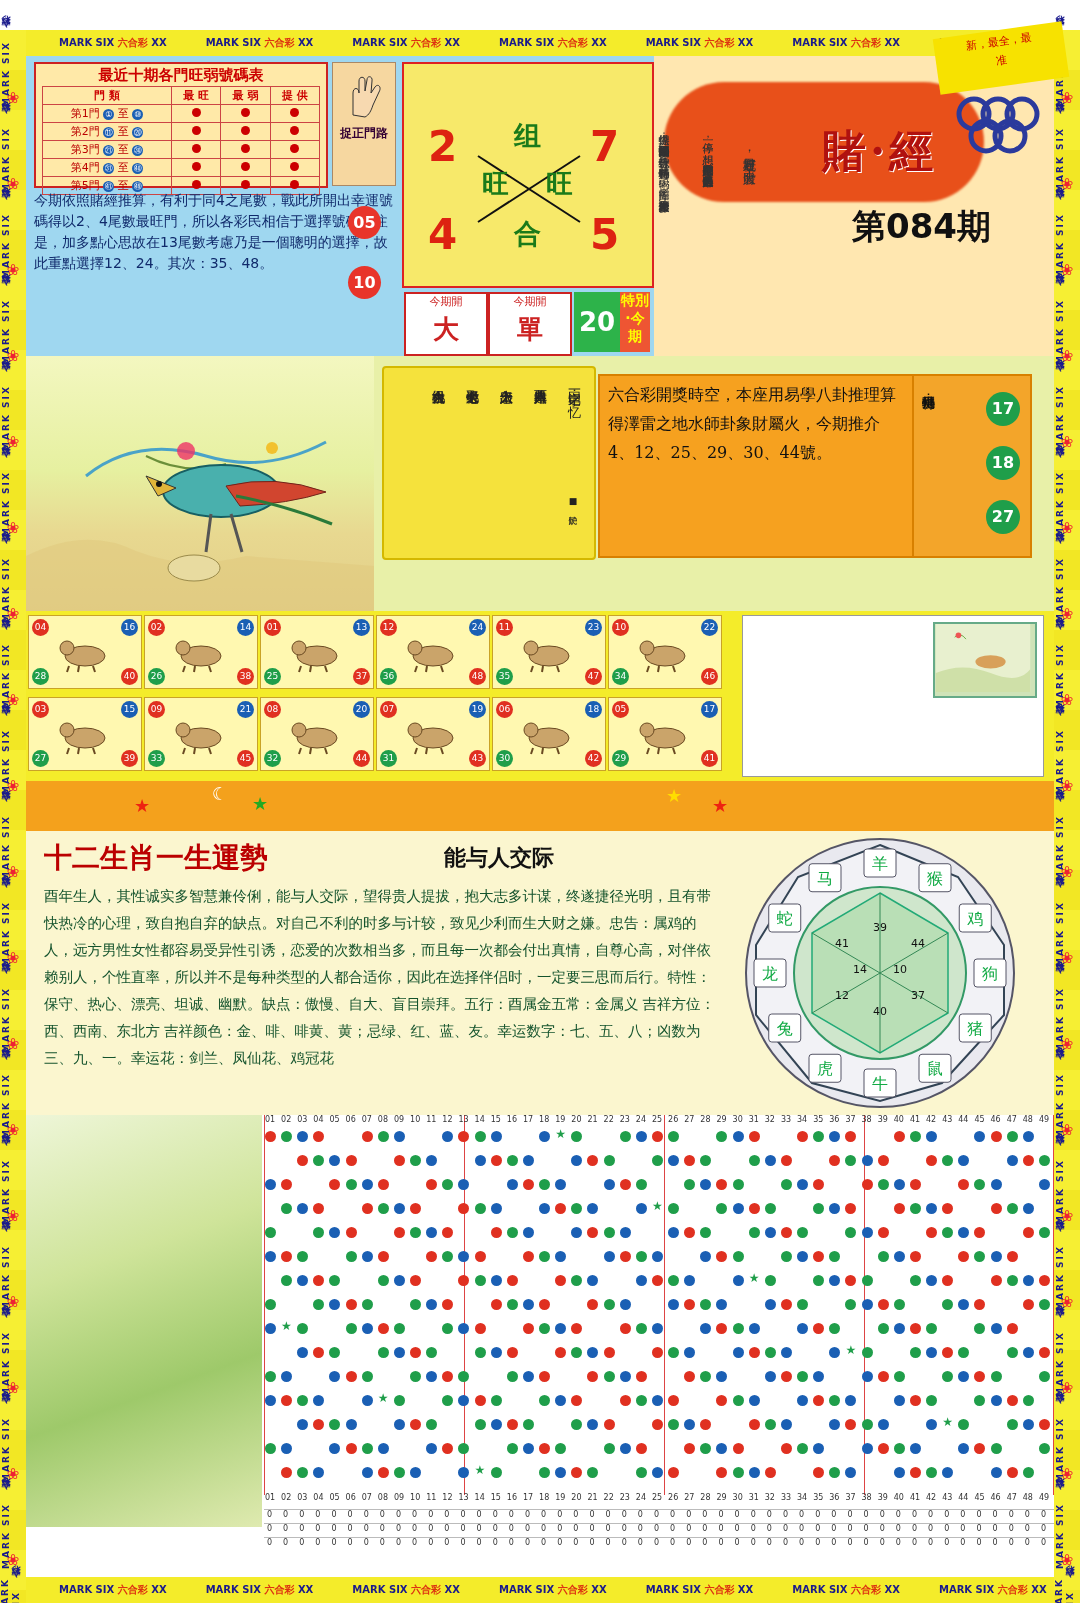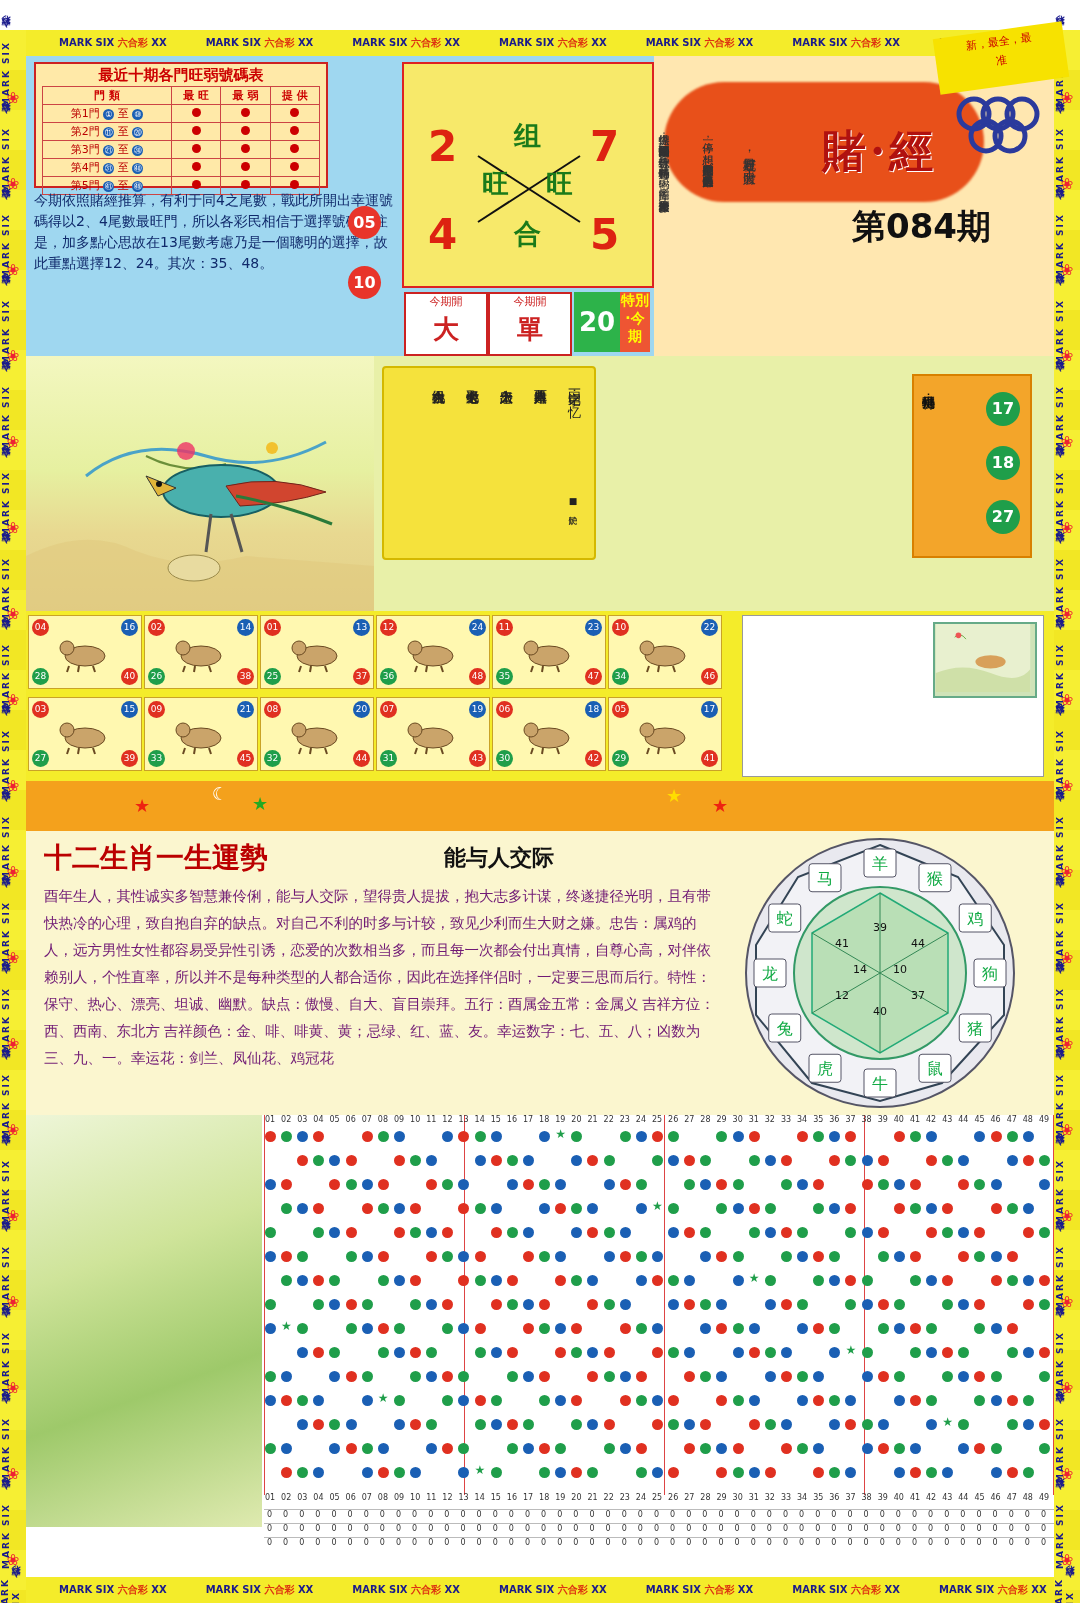--- a/index.html
+++ b/index.html
@@ -86,21 +86,21 @@
   .rightbox .ph{position:absolute;left:190px;top:6px;width:100px;height:72px;background:#cfe3b8;border:2px solid #6a8;}
 
   
   .s4{position:relative;height:334px;background:#f8f1c0;}
   .s4head{position:absolute;left:0;top:0;width:1028px;height:50px;background:#f4a11c;}
   .s4head .t{position:absolute;top:8px;width:1028px;text-align:center;font-size:27px;font-weight:bold;color:#fff;letter-spacing:26px;text-shadow:1px 1px 2px #a40;}
   .star{position:absolute;font-size:18px;}
   .s4body{position:absolute;left:0;top:50px;width:1028px;height:284px;background:#fbf6cf;}
   .s4title{position:absolute;left:18px;top:8px;font-size:28px;font-weight:bold;color:#b00;font-family:"DejaVu Serif",serif;}
   .s4sub{position:absolute;left:418px;top:12px;font-size:22px;font-weight:bold;color:#111;font-family:"DejaVu Serif",serif;}
-  .s4p{position:absolute;left:18px;top:52px;width:680px;font-size:14.5px;line-height:27px;color:#701a75;font-family:Liberation Serif, serif;}
+  .s4p{position:absolute;left:18px;top:52px;width:680px;font-size:14.5px;line-height:27px;color:#14532d;font-family:Liberation Sans, sans-serif;}
   .wheel{position:absolute;left:716px;top:4px;width:276px;height:276px;}
 
   
   .s5{position:relative;height:436px;background:#fff;}
   .greenimg{position:absolute;left:0;top:0;width:236px;height:412px;
             background:linear-gradient(160deg,#eef6d8 0%,#cfe49a 35%,#9ec96a 65%,#dfeab0 100%);}
   .matrix{position:absolute;left:238px;top:0;width:790px;height:436px;background:#fff;}
   .mrow{position:absolute;left:0;height:25px;width:790px;}
   .mdot{position:absolute;width:11px;height:11px;border-radius:50%;}
   .mstar{position:absolute;font-size:12px;line-height:11px;}
@@ -241,20 +241,26 @@
               <tr>
                 <td>第5門 <span class="numcirc">㊶</span> 至 <span class="numcirc">㊾</span></td>
                 <td><span class="dot"></span></td>
                 <td><span class="dot"></span></td>
                 <td><span class="dot"></span></td>
               </tr>
             </tbody>
         </table>
       </div>
 
+      <div class="hand-box">
+        <svg class="hand-ico" viewBox="0 0 40 48">
+          <path d="M8 44 L8 22 C8 16 14 16 14 22 L14 10 C14 5 20 5 20 10 L20 20 L22 9 C22 4 28 5 27 10 L26 22 L30 16 C33 12 37 16 34 21 L28 34 C26 40 24 44 20 46 Z" fill="#f7d9b0" stroke="#333" stroke-width="1"></path>
+        </svg>
+        <div class="lab">捉正門路</div>
+      </div>
 
       <div class="blue-txt">今期依照賭經推算，有利于同4之尾數，戰此所開出幸運號碼得以2、4尾數最旺門，所以各彩民相信于選擇號碼投注是，加多點心思故在13尾數考慮乃是一個聰明的選擇，故此重點選擇12、24。其次：35、48。</div>
       <div class="ball-red" style="left:322px;top:150px;">05</div>
       <div class="ball-red" style="left:322px;top:210px;">10</div>
 
       <div class="lucky">
         <svg class="lk-x" viewBox="0 0 110 74">
           <line x1="4" y1="4" x2="106" y2="70" stroke="#111" stroke-width="2"></line>
           <line x1="106" y1="4" x2="4" y2="70" stroke="#111" stroke-width="2"></line>
         </svg>
@@ -320,20 +326,23 @@
 
       <div class="scroll">
         <div class="sv" style="right:10px;top:14px;">一字记之曰：忆</div>
         <div class="sv" style="right:44px;top:12px;">幸八入界排两边</div>
         <div class="sv" style="right:78px;top:12px;">出入入奉怎出十</div>
         <div class="sv" style="right:112px;top:12px;">七七聚合必中奖</div>
         <div class="sv" style="right:146px;top:12px;">大小组合祧六九</div>
         <div class="sv" style="right:12px;top:128px;font-size:9px;">■ 炉民</div>
       </div>
 
+      <div class="orange">
+        <p>六合彩開獎時空，本座用易學八卦推理算得澤雷之地水師卦象財屬火，今期推介4、12、25、29、30、44號。</p>
+      </div>
 
       <div class="spec">
         <div class="lab">特别号吗提供：</div>
         <div class="gb" style="top:16px;">17</div>
         <div class="gb" style="top:70px;">18</div>
         <div class="gb" style="top:124px;">27</div>
       </div>
     </div>
 
     <div class="s3">

